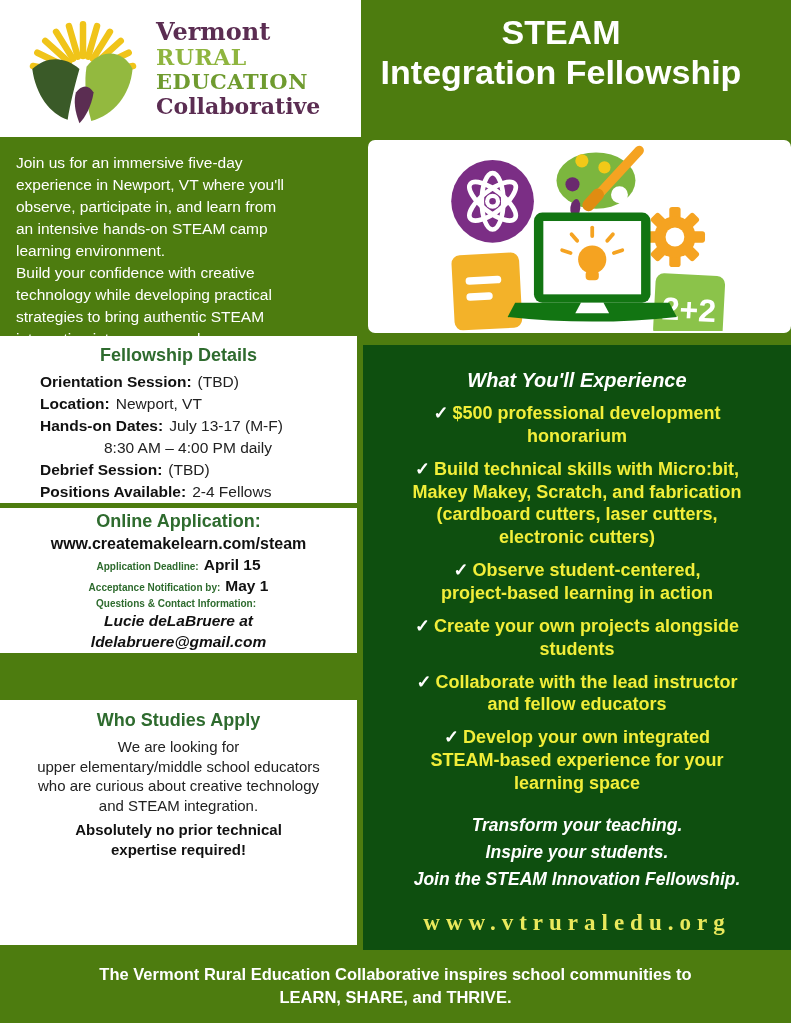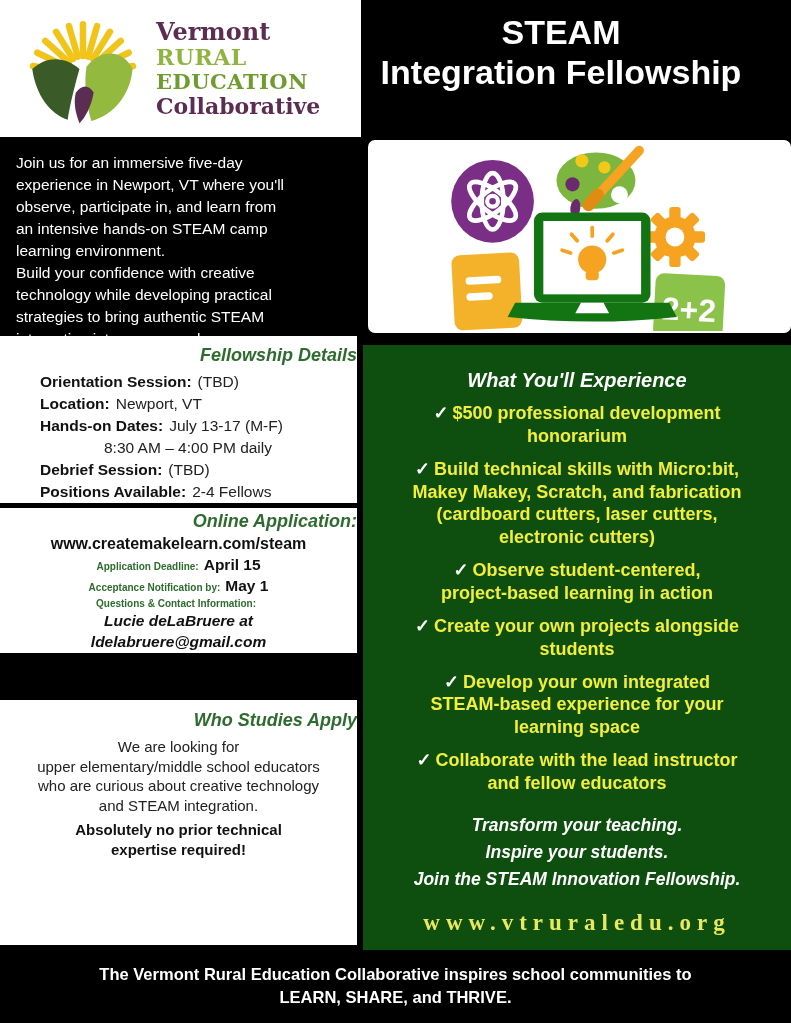--- a/index.html
+++ b/index.html
@@ -1,17 +1,17 @@
 <!DOCTYPE html>
 <html><head>
 <meta charset="utf-8">
 <style>
   * { margin:0; padding:0; box-sizing:border-box; }
   body { font-family:"Liberation Sans", sans-serif; background:#0c330c; }
-  .page { position:relative; width:791px; height:1023px; background:#000000; overflow:hidden; }
+  .page { position:relative; width:791px; height:1023px; background:#4d7c0f; overflow:hidden; }
 
   
   .logo-box { position:absolute; left:0; top:0; width:361px; height:137px; background:#fff;
               display:flex; align-items:center; padding-left:24px; }
   .logo-mark { width:118px; height:118px; flex:0 0 auto; }
   .logo-text { margin-left:14px; font-family:"DejaVu Serif", serif; font-weight:bold; line-height:1.13; }
   .lt1 { color:#5b2d52; font-size:24px; }
   .lt2 { color:#8fb53f; font-size:22px; letter-spacing:.5px; }
   .lt3 { color:#6f9b2f; font-size:21px; letter-spacing:.5px; }
   .lt4 { color:#5b2d52; font-size:22px; }
@@ -24,21 +24,21 @@
 
   
   .icons-box { position:absolute; left:368px; top:140px; width:423px; height:193px; background:#fff;
                border-radius:7px; display:flex; align-items:center; justify-content:center; }
 
   
   .intro { position:absolute; left:0; top:137px; width:361px; height:199px; color:#fff;
            text-align:left; font-size:15.5px; line-height:1.42; padding:15px 16px 0; white-space:pre-line; }
 
   .white-box { position:absolute; left:0; width:357px; background:#fff; overflow:hidden; }
-  .sec-title { color:#2e6b2e; font-size:18px; font-weight:bold; font-style:italic; text-align:right; }
+  .sec-title { color:#2e6b2e; font-size:18px; font-weight:bold; text-align:center; }
 
   
   .details-box { top:336px; height:167px; padding-top:9px; }
   .details-box .sec-title { margin-bottom:5px; }
   .drow { font-size:15.5px; color:#222; line-height:1.42; padding-left:40px; }
   .drow .lbl { font-weight:bold; color:#111; margin-right:6px; }
   .drow.indent { padding-left:104px; }
 
   
   .app-box { top:508px; height:145px; text-align:center; }
@@ -249,27 +249,27 @@
     </div>
     <div class="bullet">
       <span class="check">✓</span><span class="btxt">Observe student-centered,
 project-based learning in action</span>
     </div>
     <div class="bullet">
       <span class="check">✓</span><span class="btxt">Create your own projects alongside
 students</span>
     </div>
     <div class="bullet">
+      <span class="check">✓</span><span class="btxt">Collaborate with the lead instructor
+and fellow educators</span>
+    </div>
+    <div class="bullet">
       <span class="check">✓</span><span class="btxt">Develop your own integrated
 STEAM-based experience for your
 learning space</span>
-    </div>
-    <div class="bullet">
-      <span class="check">✓</span><span class="btxt">Collaborate with the lead instructor
-and fellow educators</span>
     </div>
     <div class="closing">Transform your teaching.
 Inspire your students.
 Join the STEAM Innovation Fellowship.</div>
     <div class="website">www.vtruraledu.org</div>
   </div>
 
   <div class="footer">The Vermont Rural Education Collaborative inspires school communities to
 LEARN, SHARE, and THRIVE.</div>
 

